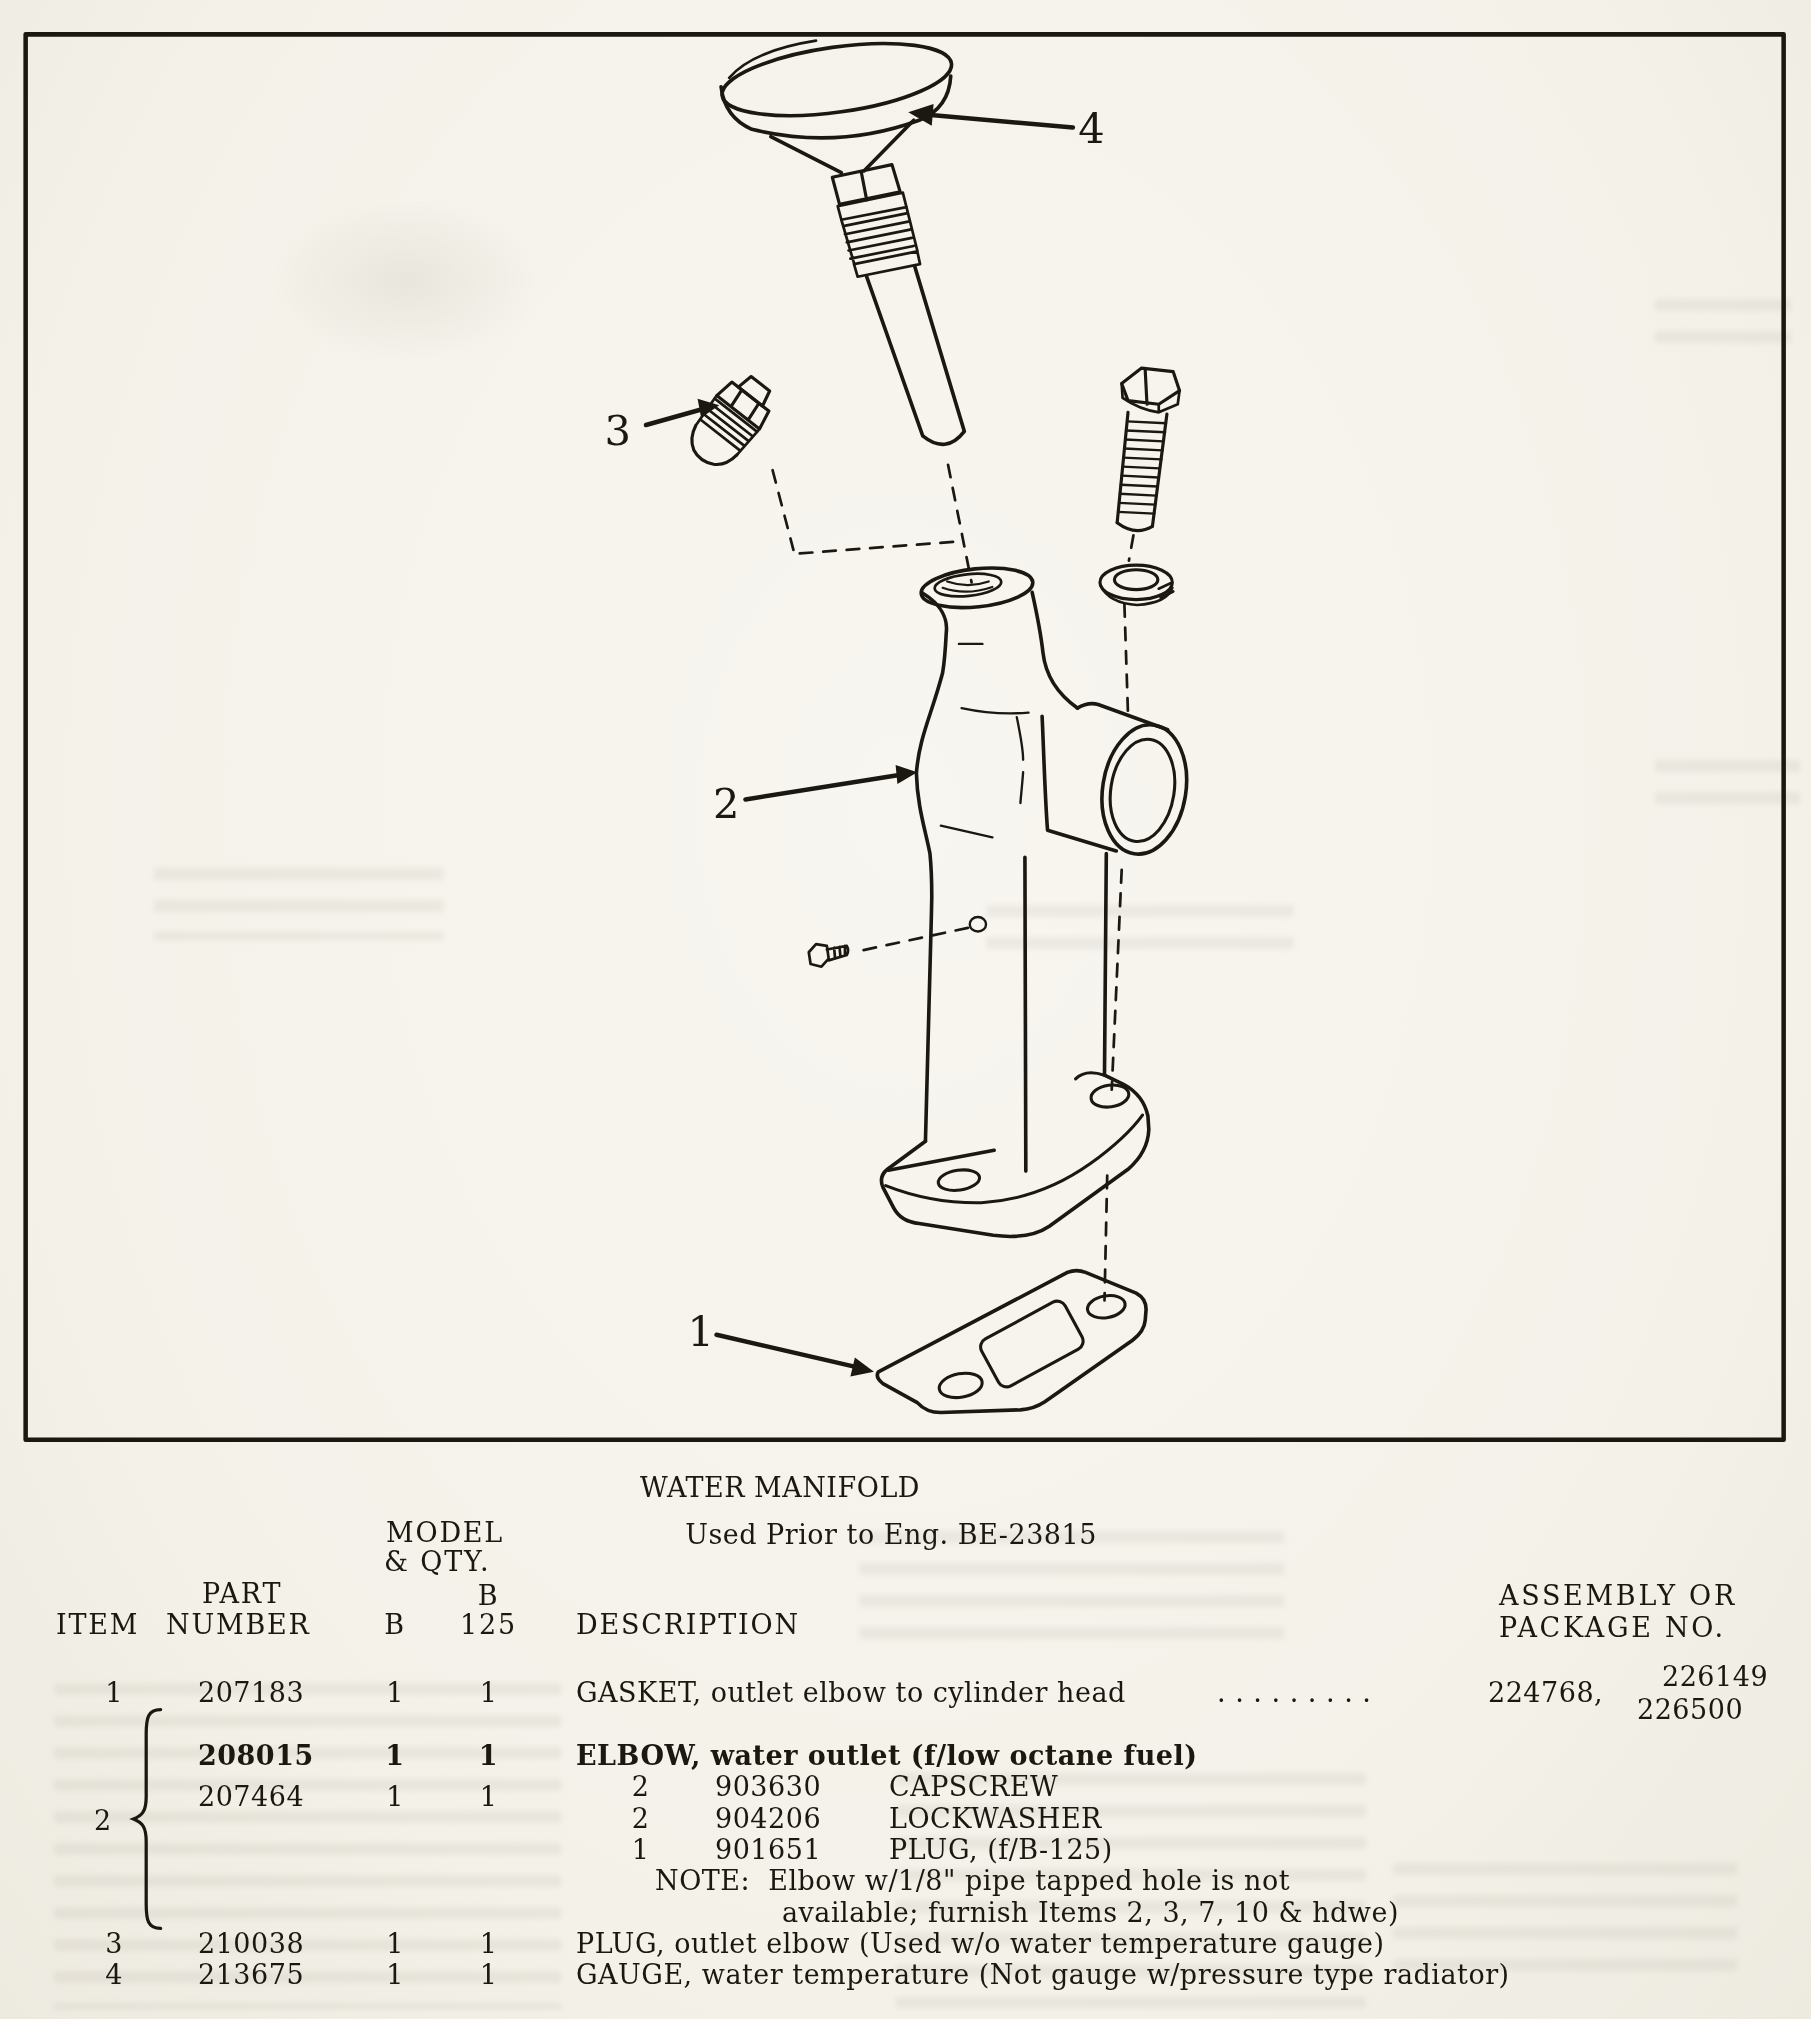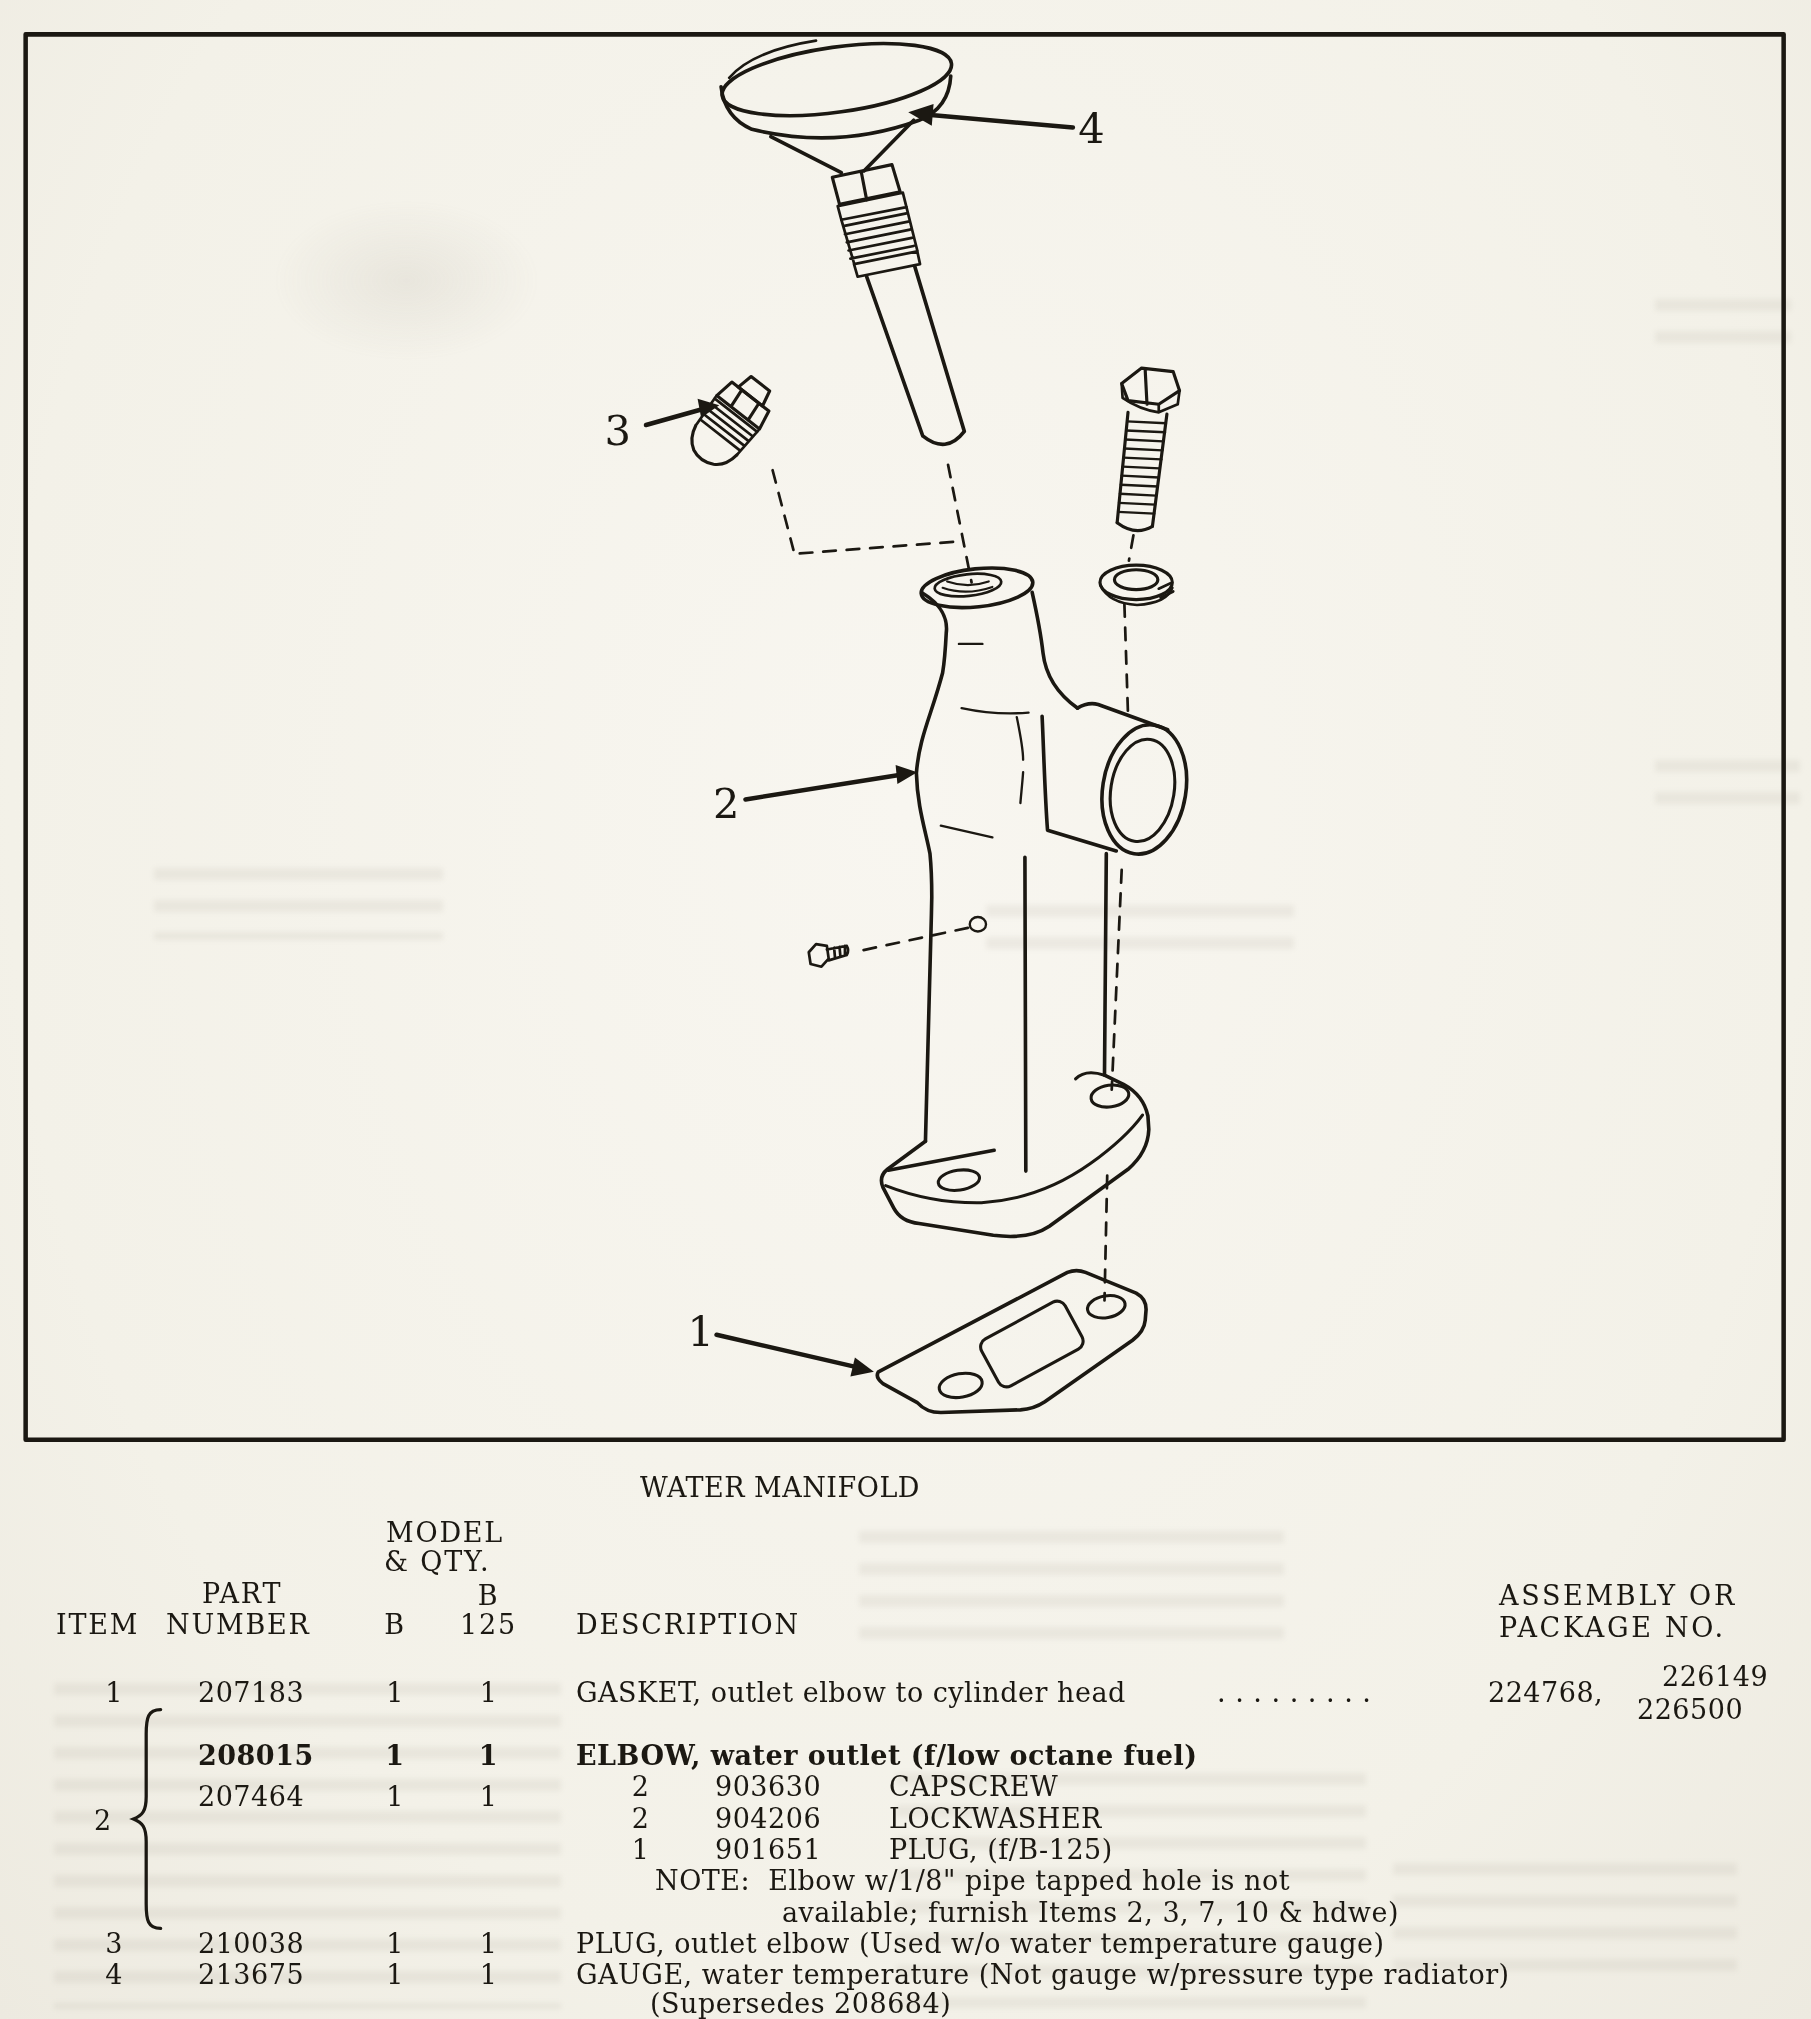--- a/index.html
+++ b/index.html
@@ -162,20 +162,21 @@
 
     <g font-size="46" fill="#1b1812">
       <text x="1192" y="158">4</text>
       <text x="668" y="492">3</text>
       <text x="788" y="905">2</text>
       <text x="760" y="1488">1</text>
     </g>
   </svg>
 
   <div class="abs title t">WATER MANIFOLD</div>
+  <div class="abs subtitle t">Used Prior to Eng. BE-23815</div>
 
   <div class="abs t hdr" style="left:386px;top:1516px;">MODEL</div>
   <div class="abs t hdr" style="left:384px;top:1545px;">&amp; QTY.</div>
   <div class="abs t hdr" style="left:202px;top:1577px;">PART</div>
   <div class="abs t hdr" style="left:457px;top:1579px;width:63px;text-align:center;">B</div>
   <div class="abs t hdr" style="left:56px;top:1608px;">ITEM</div>
   <div class="abs t hdr" style="left:166px;top:1608px;">NUMBER</div>
   <div class="abs t hdr" style="left:375px;top:1608px;width:40px;text-align:center;">B</div>
   <div class="abs t hdr" style="left:457px;top:1608px;width:63px;text-align:center;">125</div>
   <div class="abs t hdr" style="left:576px;top:1608px;">DESCRIPTION</div>
@@ -249,18 +250,15 @@
   </div>
 
   <div class="abs trow" style="top:1958px;">
     <span class="c item t">4</span>
     <span class="c part t">213675</span>
     <span class="c b t">1</span>
     <span class="c b125 t">1</span>
     <span class="c desc t">GAUGE, water temperature (Not gauge w/pressure type radiator)</span>
   </div>
 
-  <div class="abs trow" style="top:1987px;">
-    <span class="c cont t">(Supersedes 208684)</span>
-  </div>
 
 </div>
 
 
 </body></html>

